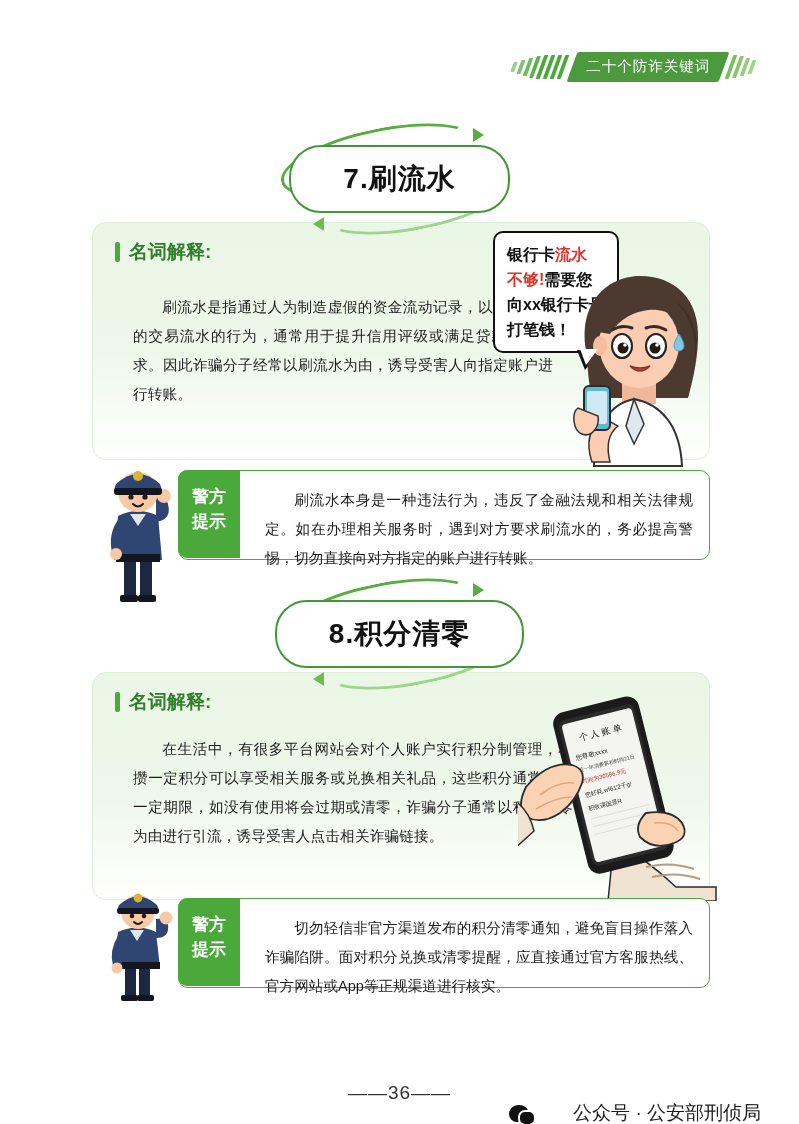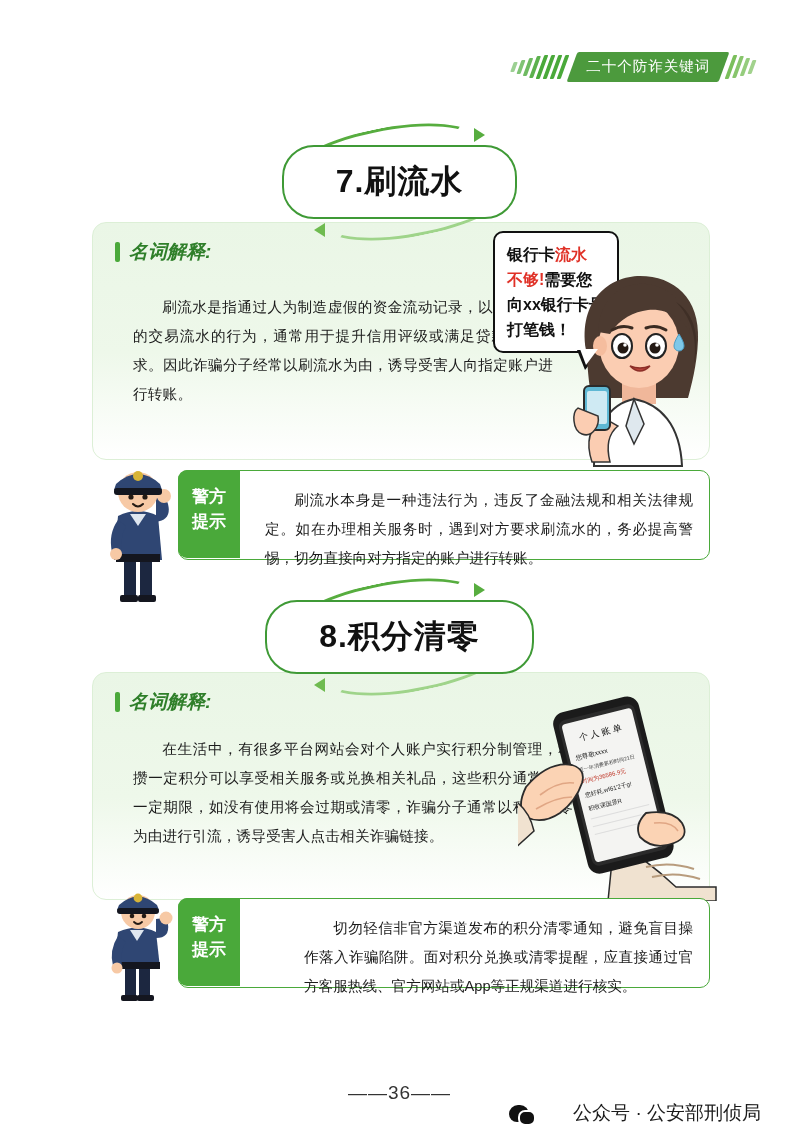--- a/index.html
+++ b/index.html
@@ -71,21 +71,21 @@
     width: 799px;
     display: flex;
     justify-content: center;
   }
   .title-pill {
     position: relative;
     border: 2.5px solid #3f9a36;
     border-radius: 32px;
     padding: 13px 52px;
     background: #fff;
-    font-size: 32px;
+    font-size: 28px;
     font-weight: bold;
     color: #111;
     letter-spacing: 1px;
     z-index: 3;
   }
   .arc {
     position: absolute;
     border: 3px solid #57ad3f;
     border-radius: 50%;
     z-index: 1;
@@ -138,21 +138,20 @@
   }
   .card-label {
     position: absolute;
     left: 22px;
     top: 16px;
     display: flex;
     align-items: center;
     font-size: 19px;
     font-weight: bold;
     color: #2f7f2a;
-    font-style: italic;
   }
   .card-label .bar {
     width: 5px;
     height: 20px;
     background: #4aa93a;
     margin-right: 9px;
     border-radius: 2px;
   }
   .card-body {
     position: absolute;
@@ -453,21 +452,21 @@
       <path d="M128 122 q26 -4 36 10 q8 14 -8 20 q-20 8 -34 -6 q-6 -12 6 -24z" fill="#fbd3b4" stroke="#2b2b2b" stroke-width="1.8"></path>
       <path d="M136 132 q18 -2 24 8" stroke="#e0a684" stroke-width="1.5" fill="none"></path>
     </svg>
   </div>
 
   <div class="tip" style="left:178px; top:898px; width:532px; height:90px;">
     <div class="tip-badge" style="height:88px;">
       <div>警方</div>
       <div>提示</div>
     </div>
-    <div class="tip-text" style="text-indent:2em;margin-left:39px;">切勿轻信非官方渠道发布的积分清零通知，避免盲目操作落入诈骗陷阱。面对积分兑换或清零提醒，应直接通过官方客服热线、官方网站或App等正规渠道进行核实。</div>
+    <div class="tip-text" style="text-indent:2em;">切勿轻信非官方渠道发布的积分清零通知，避免盲目操作落入诈骗陷阱。面对积分兑换或清零提醒，应直接通过官方客服热线、官方网站或App等正规渠道进行核实。</div>
   </div>
 
   <svg class="officer" style="left:96px; top:880px;" width="84" height="125" viewBox="0 0 84 125">
 
     <rect x="29" y="84" width="11" height="34" fill="#1c2740"></rect>
     <rect x="43" y="84" width="11" height="34" fill="#1c2740"></rect>
     <rect x="25" y="115" width="17" height="6" rx="2" fill="#14161f"></rect>
     <rect x="41" y="115" width="17" height="6" rx="2" fill="#14161f"></rect>
 
     <path d="M22 52 q20 -9 38 0 l4 36 h-46z" fill="#2f4673"></path>

